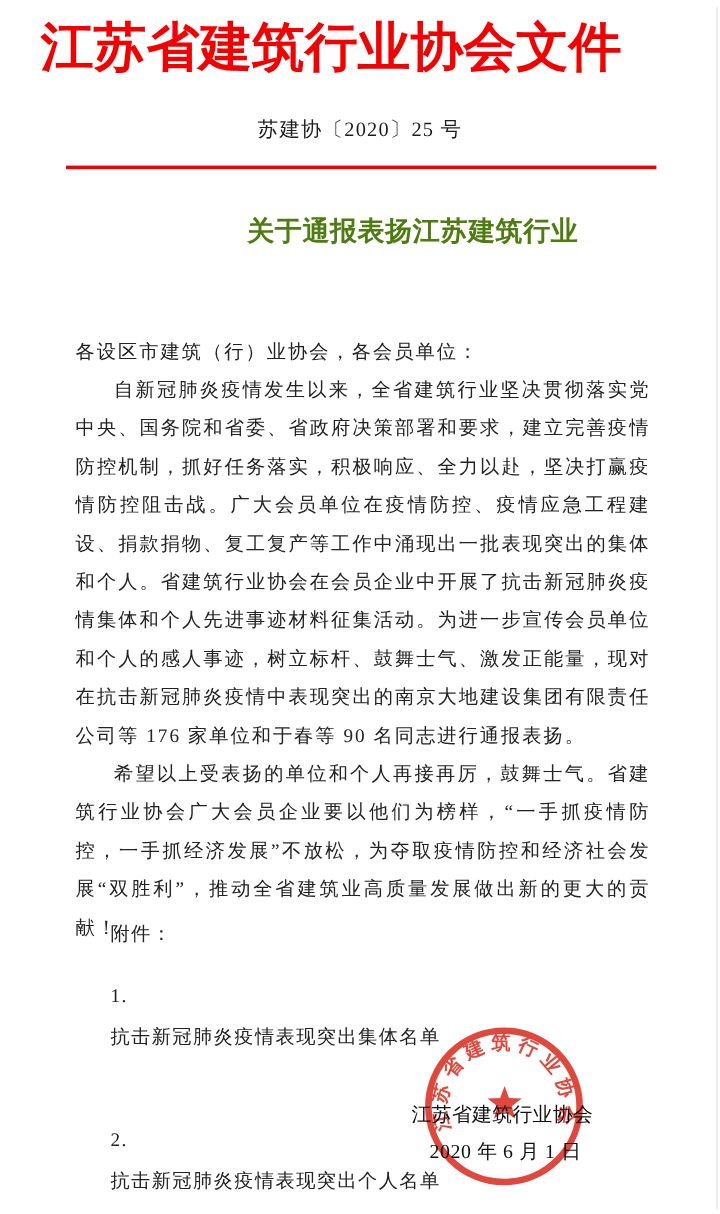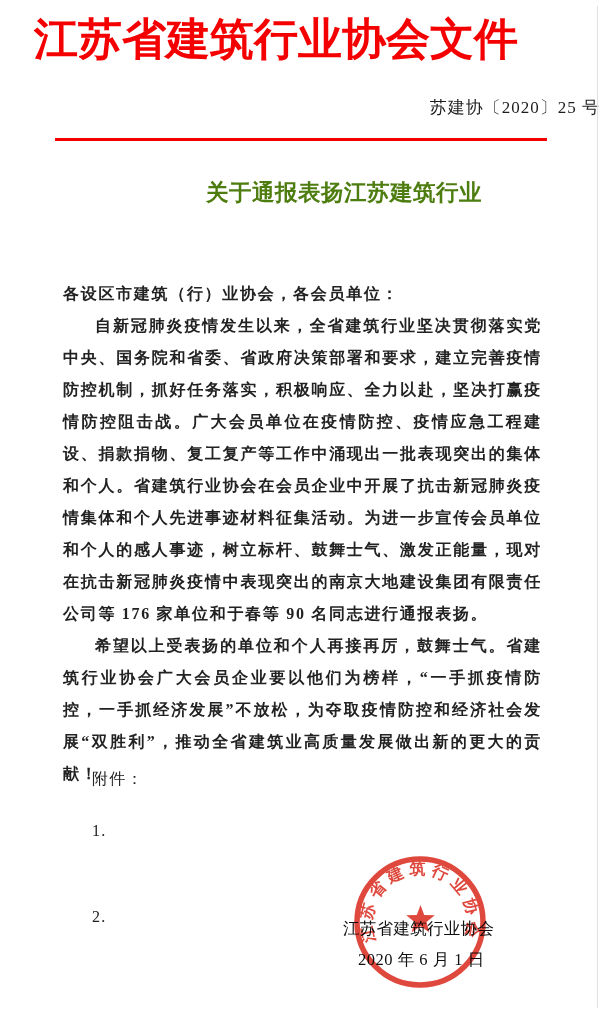--- a/index.html
+++ b/index.html
@@ -25,21 +25,21 @@
     font-size: 44px;
     line-height: 52px;
     font-weight: 700;
     color: #f40000;
     letter-spacing: 0px;
     white-space: nowrap;
   }
   .doc-number {
     position: absolute;
     top: 96px; left: 0; width: 600px;
-    text-align: right;
+    text-align: center;
     font-size: 17px;
     line-height: 24px;
     letter-spacing: 1px;
     color: #1d1d1d;
   }
   .red-line {
     position: absolute;
     top: 138px; left: 55px;
     width: 492px; height: 3px;
     background: #f40000;
@@ -57,21 +57,20 @@
   }
   .body-block {
     position: absolute;
     top: 278px; left: 63px;
     width: 479px;
     font-size: 16px;
     line-height: 32px;
     letter-spacing: 1.7px;
     text-align: justify;
     color: #222222;
-    font-weight: bold;
   }
   .body-block p { margin: 0; text-indent: 2em; }
   .body-block .salutation { text-indent: 0; }
   .attachments {
     position: absolute;
     top: 762px; left: 92px;
     font-size: 16px;
     line-height: 34px;
     letter-spacing: 1.2px;
     color: #222222;
@@ -126,24 +125,26 @@
   <div class="body-block">
     <p class="salutation">各设区市建筑（行）业协会，各会员单位：</p>
     <p>自新冠肺炎疫情发生以来，全省建筑行业坚决贯彻落实党中央、国务院和省委、省政府决策部署和要求，建立完善疫情防控机制，抓好任务落实，积极响应、全力以赴，坚决打赢疫情防控阻击战。广大会员单位在疫情防控、疫情应急工程建设、捐款捐物、复工复产等工作中涌现出一批表现突出的集体和个人。省建筑行业协会在会员企业中开展了抗击新冠肺炎疫情集体和个人先进事迹材料征集活动。为进一步宣传会员单位和个人的感人事迹，树立标杆、鼓舞士气、激发正能量，现对在抗击新冠肺炎疫情中表现突出的南京大地建设集团有限责任公司等 176 家单位和于春等 90 名同志进行通报表扬。</p>
     <p>希望以上受表扬的单位和个人再接再厉，鼓舞士气。省建筑行业协会广大会员企业要以他们为榜样，“一手抓疫情防控，一手抓经济发展”不放松，为夺取疫情防控和经济社会发展“双胜利”，推动全省建筑业高质量发展做出新的更大的贡献！</p>
   </div>
 
   <div class="attachments">
     <div class="att-row">
       <span class="att-label">附件：</span>
       <span class="att-num">1.</span>
+      <span>抗击新冠肺炎疫情表现突出集体名单</span>
     </div>
     <div class="att-row">
       <span class="att-spacer"></span>
       <span class="att-num">2.</span>
+      <span>抗击新冠肺炎疫情表现突出个人名单</span>
     </div>
   </div>
 
   <div class="sig-org">江苏省建筑行业协会</div>
   <div class="sig-date">2020 年 6 月 1 日</div>
 
   <svg class="seal" viewBox="0 0 138 138" xmlns="http://www.w3.org/2000/svg">
     <defs>
       <path id="sealArc" d="M 27.4 93.0 A 48 48 0 1 1 110.6 93.0" fill="none"></path>
     </defs>

